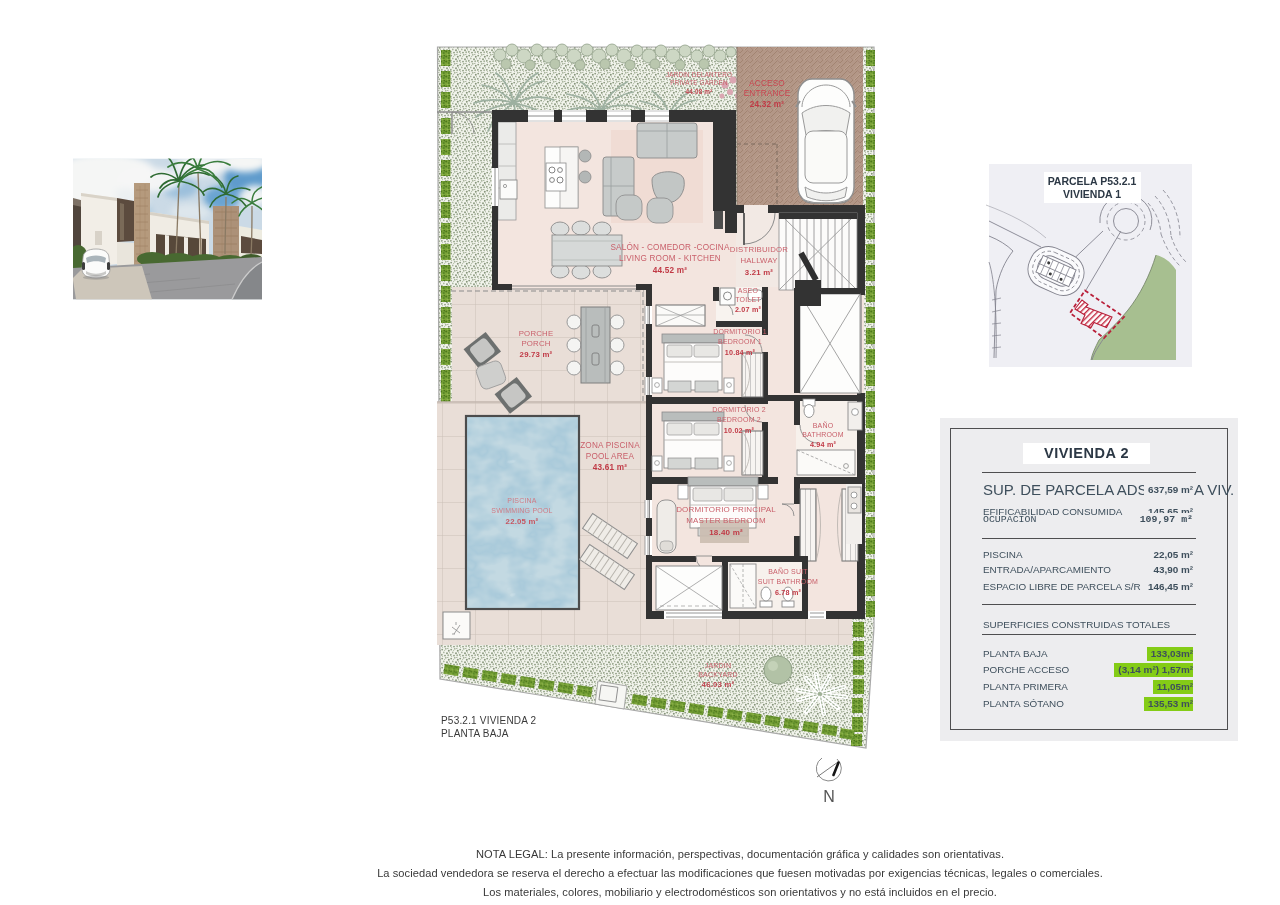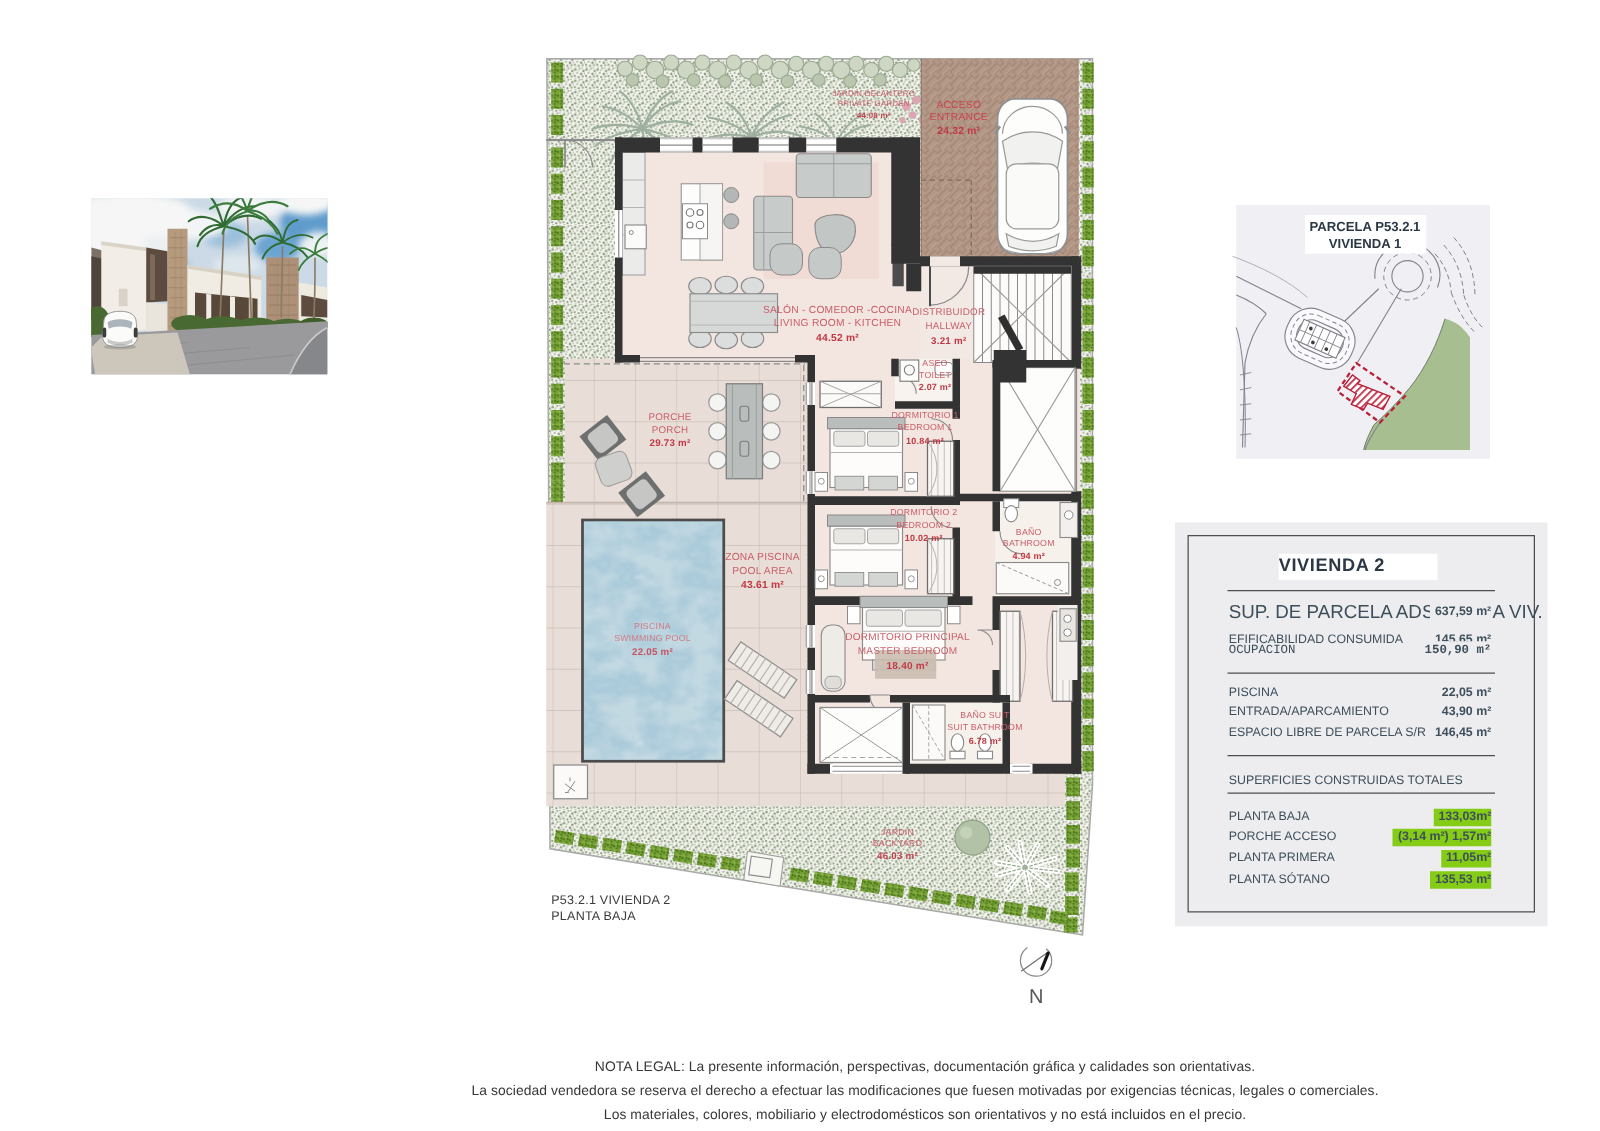--- a/index.html
+++ b/index.html
@@ -907,29 +907,29 @@
 
 <rect x="1044" y="172" width="97" height="31" fill="#ffffff"></rect>
 <text x="1092" y="185" font-size="10.5" font-weight="bold" fill="#2c3845" text-anchor="middle" font-family="Liberation Sans, sans-serif">PARCELA P53.2.1</text>
 <text x="1092" y="198" font-size="10.5" font-weight="bold" fill="#2c3845" text-anchor="middle" font-family="Liberation Sans, sans-serif">VIVIENDA 1</text>
 </g>
 </svg>
 
 <div id="tbl" class="abs">
   <div id="tblin">
 
-    <div style="position:absolute;left:72px;top:14px;width:127px;height:21px;background:#fff;line-height:21px;font-size:14.5px;font-weight:bold;color:#2c3845;letter-spacing:0.5px;">VIVIENDA 2</div>
+    <div style="position:absolute;left:72px;top:14px;width:127px;height:21px;background:#fff;text-align:center;line-height:21px;font-size:14.5px;font-weight:bold;color:#2c3845;letter-spacing:0.5px;">VIVIENDA 2</div>
 
     <div class="tline" style="top:43px;"></div>
 
     <div class="trow" style="top:54px;"><span style="font-size:15px;">SUP. DE PARCELA ADSCRITA A VIV.</span><b>637,59 m²</b></div>
 
     <div class="trow" style="top:76px;">EFIFICABILIDAD CONSUMIDA<b>145,65 m²</b></div>
 
-    <div class="trow" style="top:84px;font-family:Liberation Mono, monospace;">OCUPACION<b>150,90 m²</b></div>
+    <div class="trow" style="top:84px;font-family:Liberation Mono, monospace;">OCUPACION<b>109,97 m²</b></div>
 
     <div class="tline" style="top:109px;"></div>
 
     <div class="trow" style="top:119px;">PISCINA<b>22,05 m²</b></div>
 
     <div class="trow" style="top:134px;">ENTRADA/APARCAMIENTO<b>43,90 m²</b></div>
 
     <div class="trow" style="top:151px;">ESPACIO LIBRE DE PARCELA S/R<b>146,45 m²</b></div>
 
     <div class="tline" style="top:175px;"></div>

